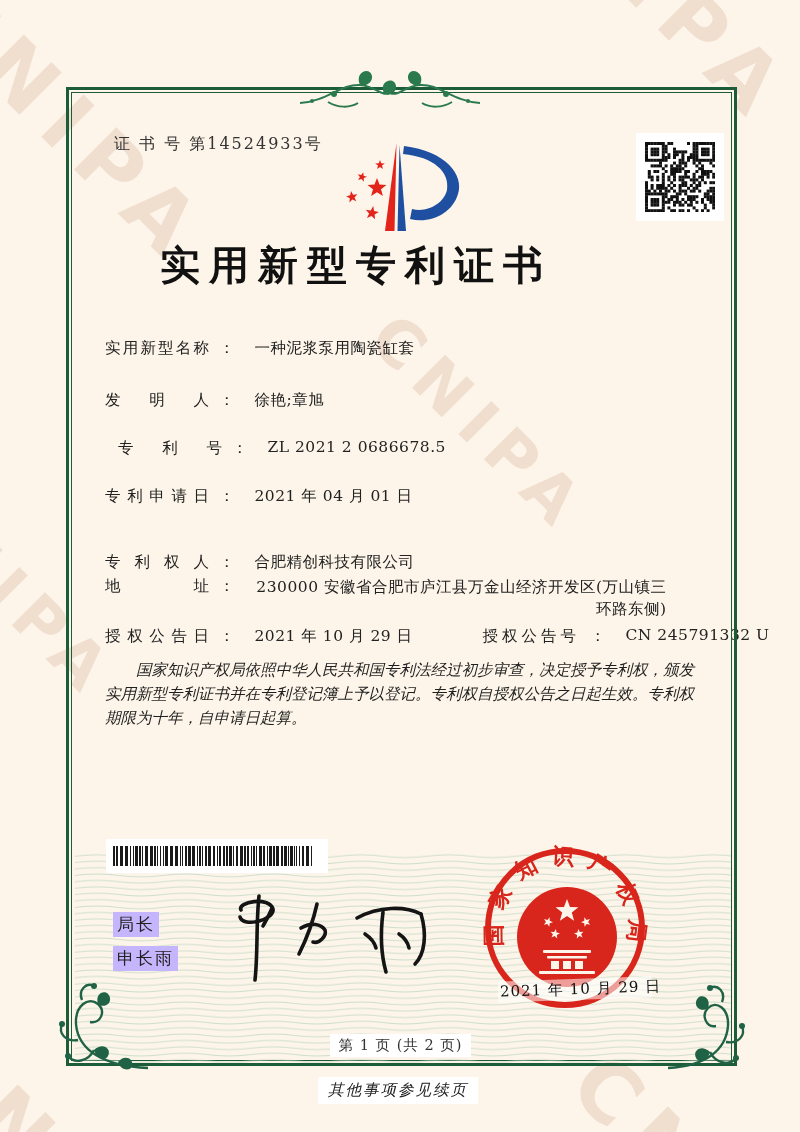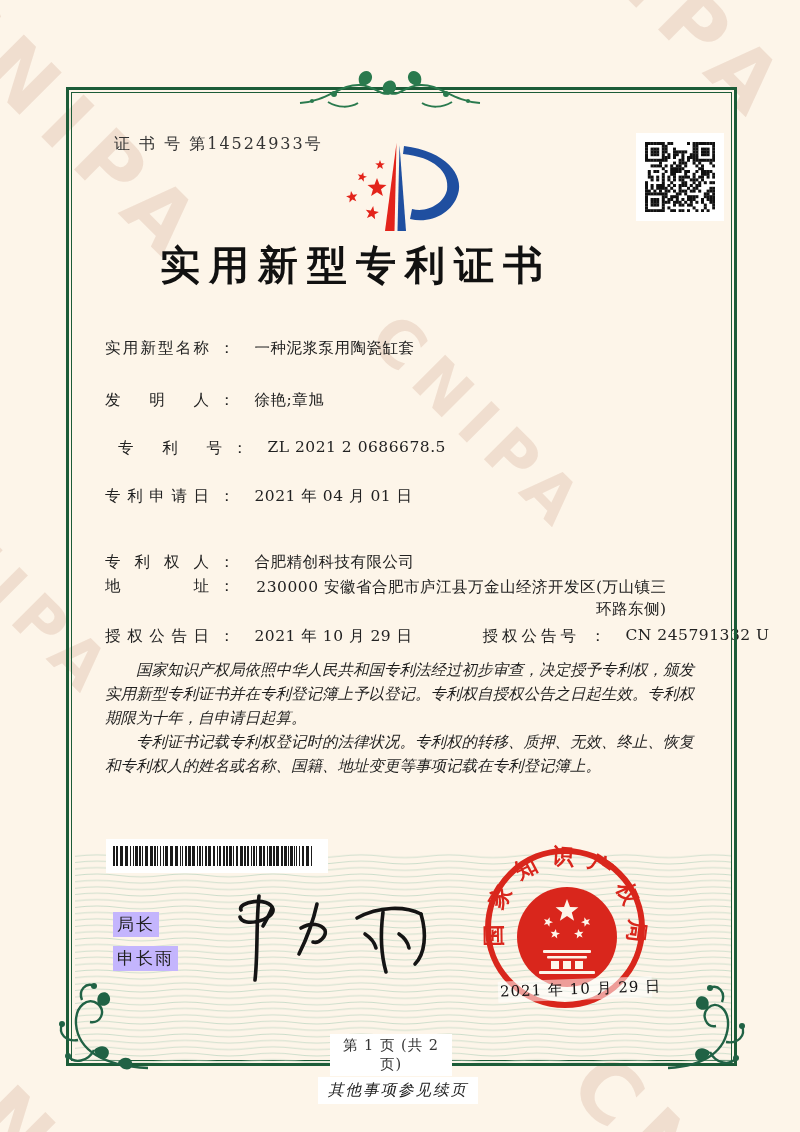--- a/index.html
+++ b/index.html
@@ -79,21 +79,21 @@
 
   .seal{left:481px;top:844px;z-index:4;}
   .seal-date{
     left:498px;top:979px;width:150px;z-index:5;
     font-size:15px;color:#111;letter-spacing:1px;white-space:nowrap;
     background:rgba(255,255,255,0.55);padding:1px 2px;
     transform:rotate(-2deg);
   }
 
   .page-no{
-    left:330px;top:1034px;width:122px;text-align:center;z-index:4;
+    left:330px;top:1034px;width:141px;text-align:center;z-index:4;
     font-size:14.5px;color:#333;background:#fff;padding:2px 0;letter-spacing:1px;
   }
   .cont-note{
     left:318px;top:1077px;z-index:3;
     font-size:15.5px;letter-spacing:2px;color:#222;background:#fff;padding:3px 10px;font-style:italic;
   }
 
   .ornament{z-index:2;}
 </style>
 </head>
@@ -550,21 +550,20 @@
   <span class="flabel">授权公告日</span>
     <span class="fcolon">：</span>
   <span class="fvalue" style="width:218px;">2021 年 10 月 29 日</span>
   <span class="grant-no-label">授权公告号</span>
     <span class="fcolon">：</span>
   <span class="fvalue">CN 245791332 U</span>
 </div>
 
 <div class="abs paras">
   <p>国家知识产权局依照中华人民共和国专利法经过初步审查，决定授予专利权，颁发实用新型专利证书并在专利登记簿上予以登记。专利权自授权公告之日起生效。专利权期限为十年，自申请日起算。</p>
-  <p>专利证书记载专利权登记时的法律状况。专利权的转移、质押、无效、终止、恢复和专利权人的姓名或名称、国籍、地址变更等事项记载在专利登记簿上。</p>
 </div>
 
 <div class="abs white-patch barcode-patch"></div>
 <svg class="abs barcode" id="barcode" width="206" height="20">
     <rect x="0" y="0" width="2" height="20" fill="#1a1a1a"></rect>
     <rect x="3" y="0" width="2" height="20" fill="#1a1a1a"></rect>
     <rect x="7" y="0" width="3" height="20" fill="#1a1a1a"></rect>
     <rect x="12" y="0" width="3" height="20" fill="#1a1a1a"></rect>
     <rect x="17" y="0" width="1" height="20" fill="#1a1a1a"></rect>
     <rect x="20" y="0" width="1" height="20" fill="#1a1a1a"></rect>

